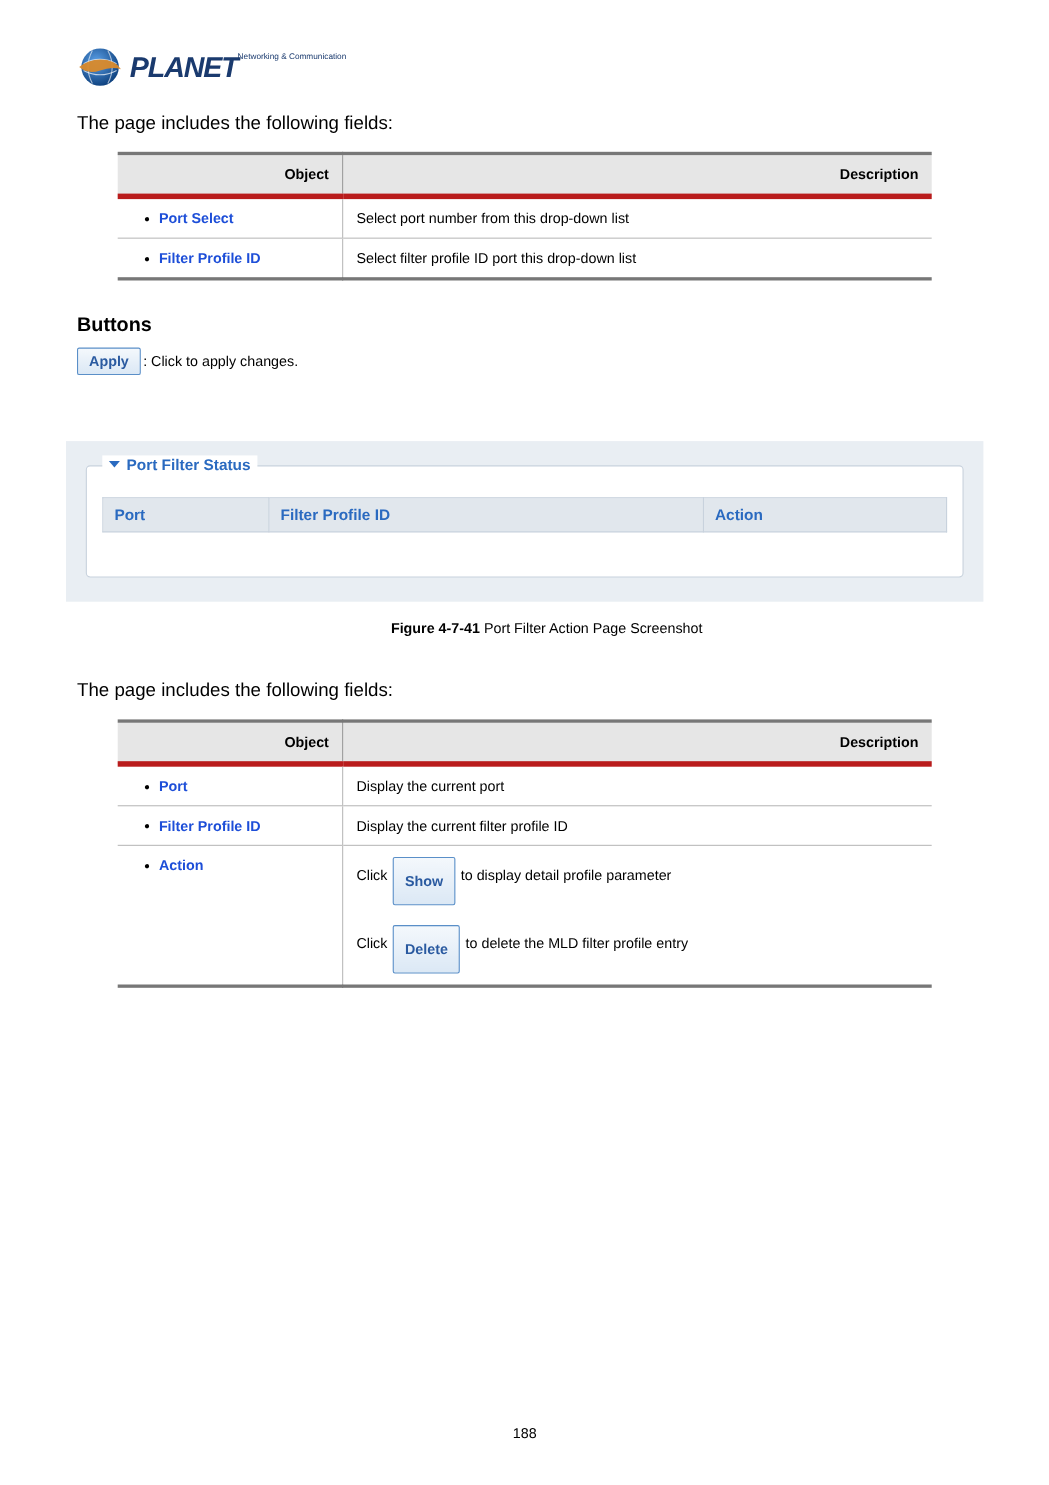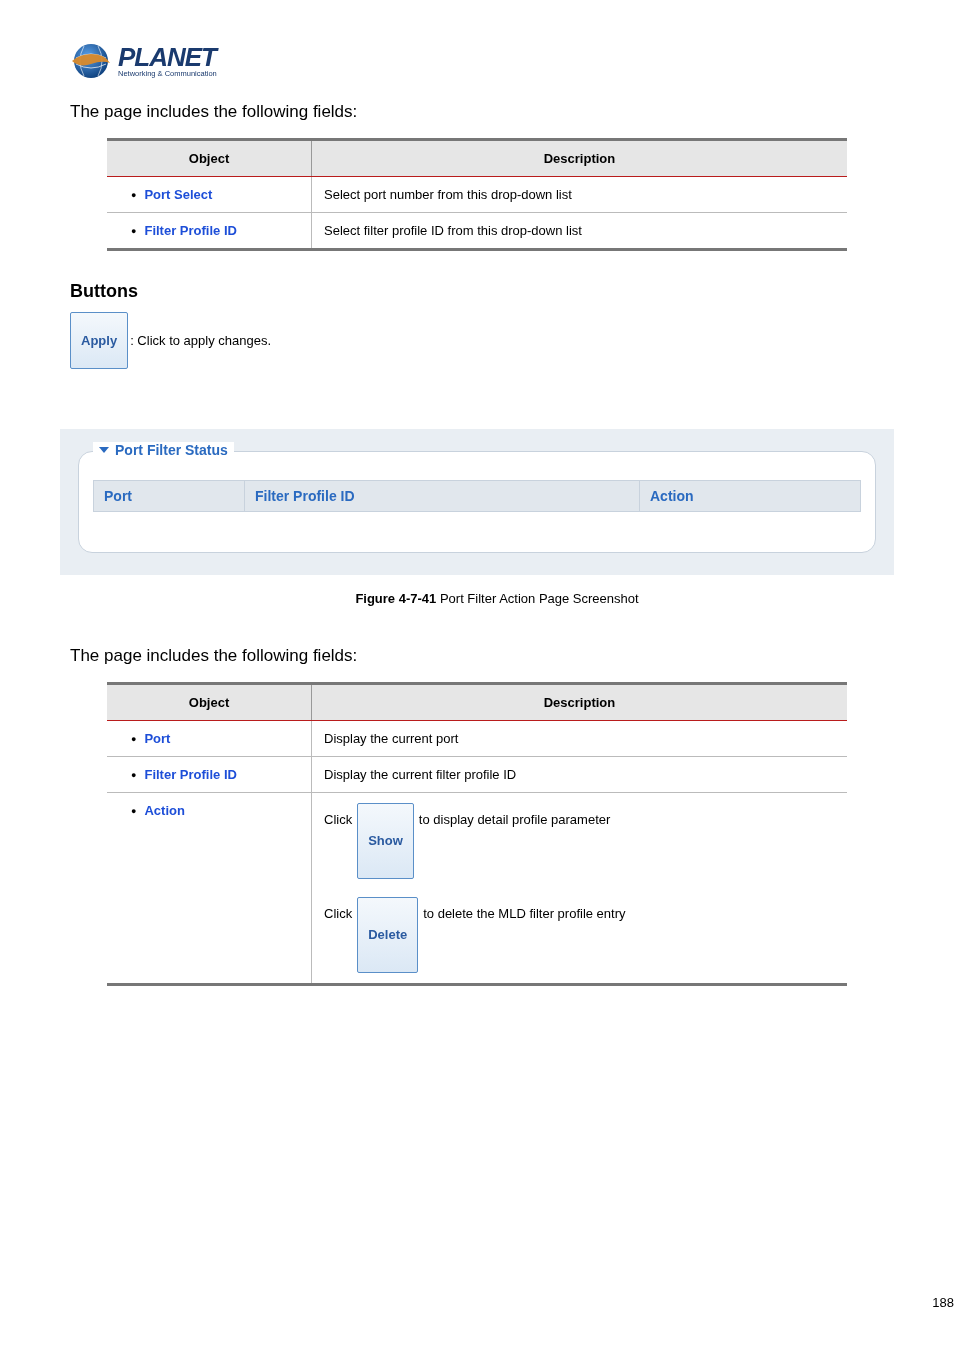--- a/index.html
+++ b/index.html
@@ -22,21 +22,20 @@
     align-items: center;
     gap: 6px;
     margin-bottom: 20px;
   }
   .logo-globe {
     width: 42px;
     height: 42px;
   }
   .logo-text {
     display: flex;
-    flex-direction: column;
     line-height: 1;
   }
   .logo-main {
     font-family: Arial, sans-serif;
     font-weight: 900;
     font-size: 26px;
     letter-spacing: -1px;
     color: #1a3a6e;
     font-style: italic;
   }
@@ -52,24 +51,24 @@
   table.fields {
     border-collapse: collapse;
     width: 740px;
     margin: 0 auto 18px auto;
     font-size: 13px;
   }
   table.fields thead tr {
     background: #e6e6e6;
   }
   table.fields th {
-    text-align: center;
+    text-align: right;
     padding: 10px 12px;
     font-weight: bold;
-    border-bottom: 1px solid #b91c1c;
+    border-bottom: 5px solid #b91c1c;
   }
   table.fields th.obj {
     width: 180px;
     border-right: 1px solid #999;
   }
   table.fields {
     border-top: 3px solid #777;
     border-bottom: 3px solid #777;
   }
   table.fields td {
@@ -108,33 +107,33 @@
     font-size: 13px;
     margin-bottom: 60px;
   }
   .ui-btn {
     display: inline-block;
     border: 1px solid #5a8fc8;
     background: linear-gradient(#f4f8fc, #dbe8f5);
     color: #2a5aa0;
     font-weight: bold;
     font-size: 13px;
-    padding: 20px 10px;
+    padding: 4px 10px;
     border-radius: 2px;
     font-family: Arial, sans-serif;
   }
   .panel-wrap {
     background: #e9eef3;
     padding: 22px 18px;
     margin: 0 -10px 16px -10px;
   }
   .panel {
     background: #fff;
     border: 1px solid #c8d2dd;
-    border-radius: 14px;
+    border-radius: 4px;
     position: relative;
     padding: 28px 14px 40px 14px;
   }
   .panel-title {
     position: absolute;
     top: -10px;
     left: 14px;
     background: #fff;
     padding: 0 6px;
     color: #2a6ac0;
@@ -182,21 +181,21 @@
     align-items: flex-start;
     gap: 5px;
     margin-bottom: 18px;
   }
   .action-row-inner:last-child { margin-bottom: 0; }
   .page-num {
     position: absolute;
     bottom: 40px;
     left: 0;
     width: 100%;
-    text-align: right;
+    text-align: center;
     font-size: 13px;
   }
 </style>
 </head>
 <body>
 
 <div class="page">
   <div class="logo">
     <svg class="logo-globe" viewBox="0 0 42 42">
       <defs>
@@ -237,21 +236,21 @@
         </td>
         <td>Select port number from this drop-down list</td>
       </tr>
       <tr>
         <td class="obj">
           <div class="bullet-line">
               <span class="bullet">●</span>
               <span class="field-name">Filter Profile ID</span>
             </div>
         </td>
-        <td>Select filter profile ID from this drop-down list</td>
+        <td>Select filter profile ID port this drop-down list</td>
       </tr>
     </tbody>
   </table>
 
   <div class="buttons-heading">Buttons</div>
   <div class="apply-row">
     <span class="ui-btn">Apply</span>
     <span>: Click to apply changes.</span>
   </div>
 

